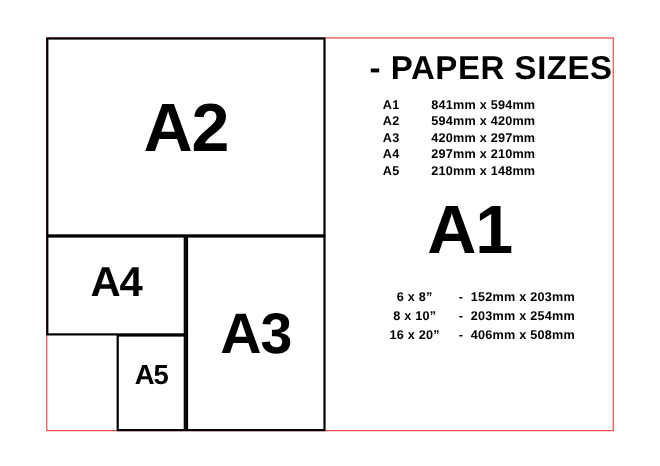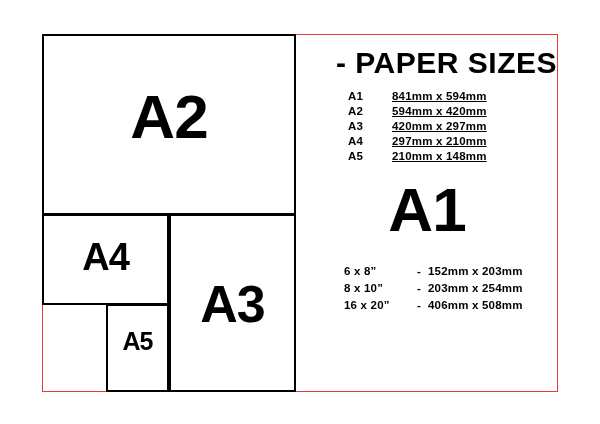--- a/index.html
+++ b/index.html
@@ -140,21 +140,20 @@
     padding: 1.5px 0;
     white-space: nowrap;
     vertical-align: top;
   }
   .metric-table td.code {
     width: 44px;
     letter-spacing: 0.3px;
   }
   .metric-table td.dims {
     letter-spacing: 0.2px;
-    text-decoration: underline;
   }
 
   #big-a1 {
     position: absolute;
     left: 0;
     right: 0;
     top: 145px;
     text-align: center;
     font-size: 62px;
     font-weight: bold;
@@ -167,20 +166,21 @@
     left: 48px;
     top: 228px;
     border-collapse: collapse;
     font-size: 11.5px;
     font-weight: bold;
   }
   .imperial-table td {
     padding: 2.5px 0;
     white-space: nowrap;
     vertical-align: top;
+    text-align: center;
   }
   .imperial-table td.inches {
     width: 66px;
     letter-spacing: 0.2px;
   }
   .imperial-table td.dash {
     width: 18px;
     text-align: center;
   }
   .imperial-table td.mm {

